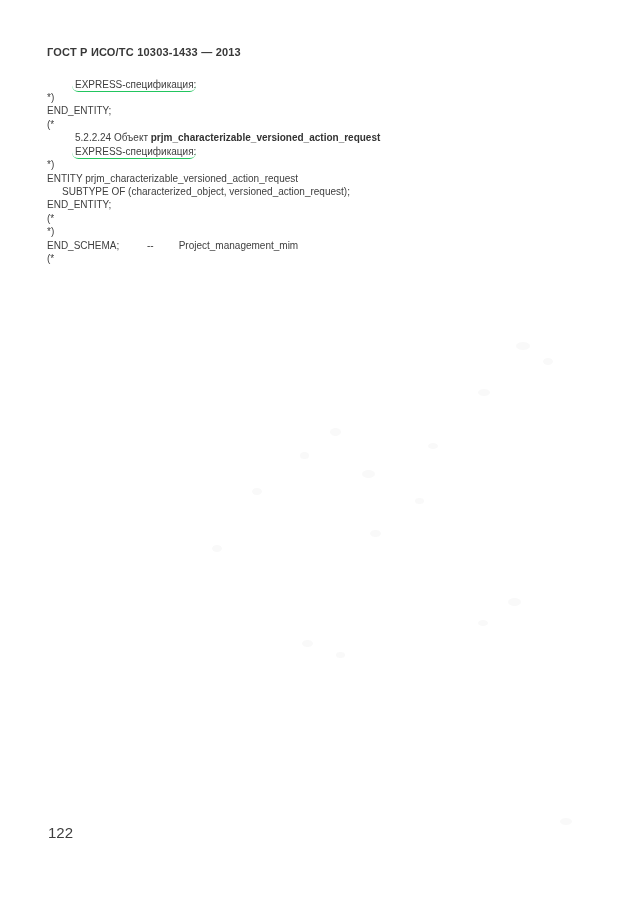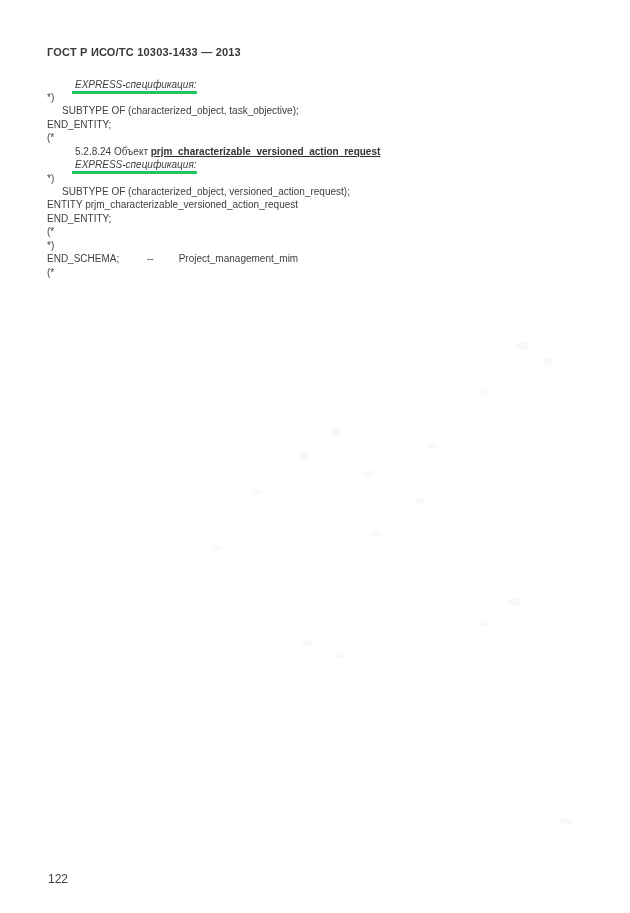--- a/index.html
+++ b/index.html
@@ -1,15 +1,15 @@
 <!DOCTYPE html>
 <html><head>
 <meta charset="utf-8">
 <style>
-  * { margin: 0; padding: 0; box-sizing: border-box; }
+  * { margin: 0; padding: 0; box-sizing: border-box; border-radius: 16px; }
   html, body { background: #ffffff; }
   body {
     width: 630px; height: 913px;
     font-family: "Liberation Sans", sans-serif;
     color: #3e3e3e;
     position: relative;
     overflow: hidden;
   }
   .page {
     position: absolute; left: 0; top: 0;
@@ -26,64 +26,62 @@
   .content {
     position: absolute; left: 47px; top: 77.5px;
     width: 560px;
     font-size: 10px;
     line-height: 13.45px;
     white-space: nowrap;
   }
   .line { height: 13.45px; }
   .indent-para { padding-left: 28px; }
   .indent-code { padding-left: 15px; }
-  .b { font-weight: bold; color: #333333; text-decoration: underline; }
+  .b { font-weight: bold; color: #333333; }
   .underlined {
     display: inline-block;
-    border-bottom: 3px solid #22c55e;
+    border-bottom: 1px solid #22c55e;
     padding-left: 3px; margin-left: -3px;
     line-height: 12.2px;
-    font-style: italic;
   }
   .pre { white-space: pre; }
   .page-number {
     position: absolute; left: 48px; top: 824px;
-    font-size: 12px; color: #3e3e3e; margin-top: 48px;
+    font-size: 15px; color: #3e3e3e;
   }
   .noise {
     position: absolute;
     background: rgba(60,60,60,0.03);
     border-radius: 50%;
     pointer-events: none;
   }
 </style>
 </head>
 <body>
 
 <div class="page">
 
   <div class="doc-header">ГОСТ Р ИСО/ТС 10303-1433 — 2013</div>
 
   <div class="content">
 
     <div class="line indent-para"><span class="underlined">EXPRESS-спецификация:</span></div>
 
     <div class="line">*)</div>
-    <div class="line indent-code">SUBTYPE OF (characterized_object, task_objective);</div>
     <div class="line">END_ENTITY;</div>
     <div class="line">(*</div>
 
-    <div class="line indent-para"><span>5.2.8.24 Объект </span><span class="b">prjm_characterizable_versioned_action_request</span></div>
+    <div class="line indent-para"><span>5.2.2.24 Объект </span><span class="b">prjm_characterizable_versioned_action_request</span></div>
 
 
     <div class="line indent-para"><span class="underlined">EXPRESS-спецификация:</span></div>
 
     <div class="line">*)</div>
+    <div class="line">ENTITY prjm_characterizable_versioned_action_request</div>
     <div class="line indent-code">SUBTYPE OF (characterized_object, versioned_action_request);</div>
-    <div class="line">ENTITY prjm_characterizable_versioned_action_request</div>
     <div class="line">END_ENTITY;</div>
     <div class="line">(*</div>
     <div class="line">*)</div>
     <div class="line pre">END_SCHEMA;          --         Project_management_mim</div>
     <div class="line">(*</div>
 
   </div>
 
   <div class="noise" style="left:516px; top:342px; width:14px; height:8px;"></div>
   <div class="noise" style="left:543px; top:358px; width:10px; height:7px;"></div>

